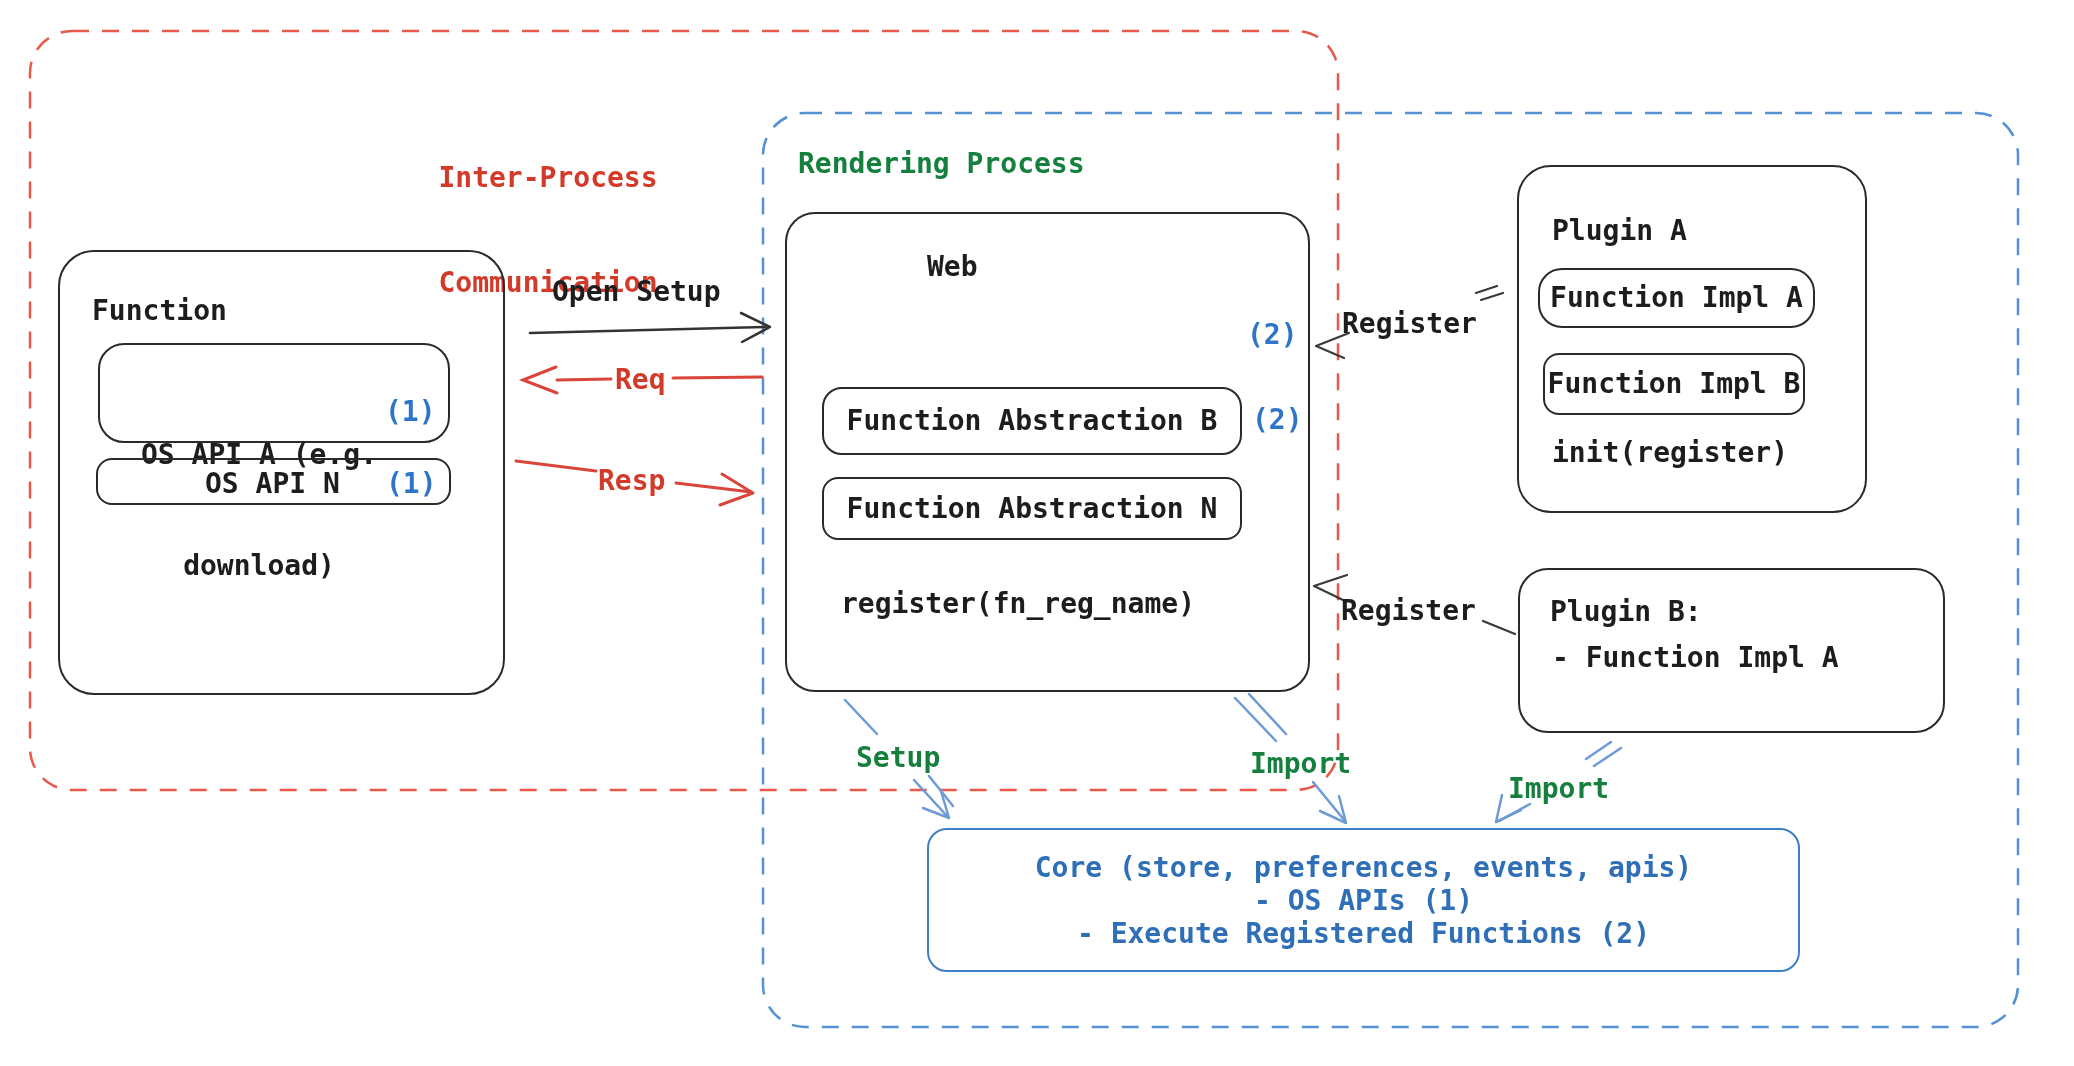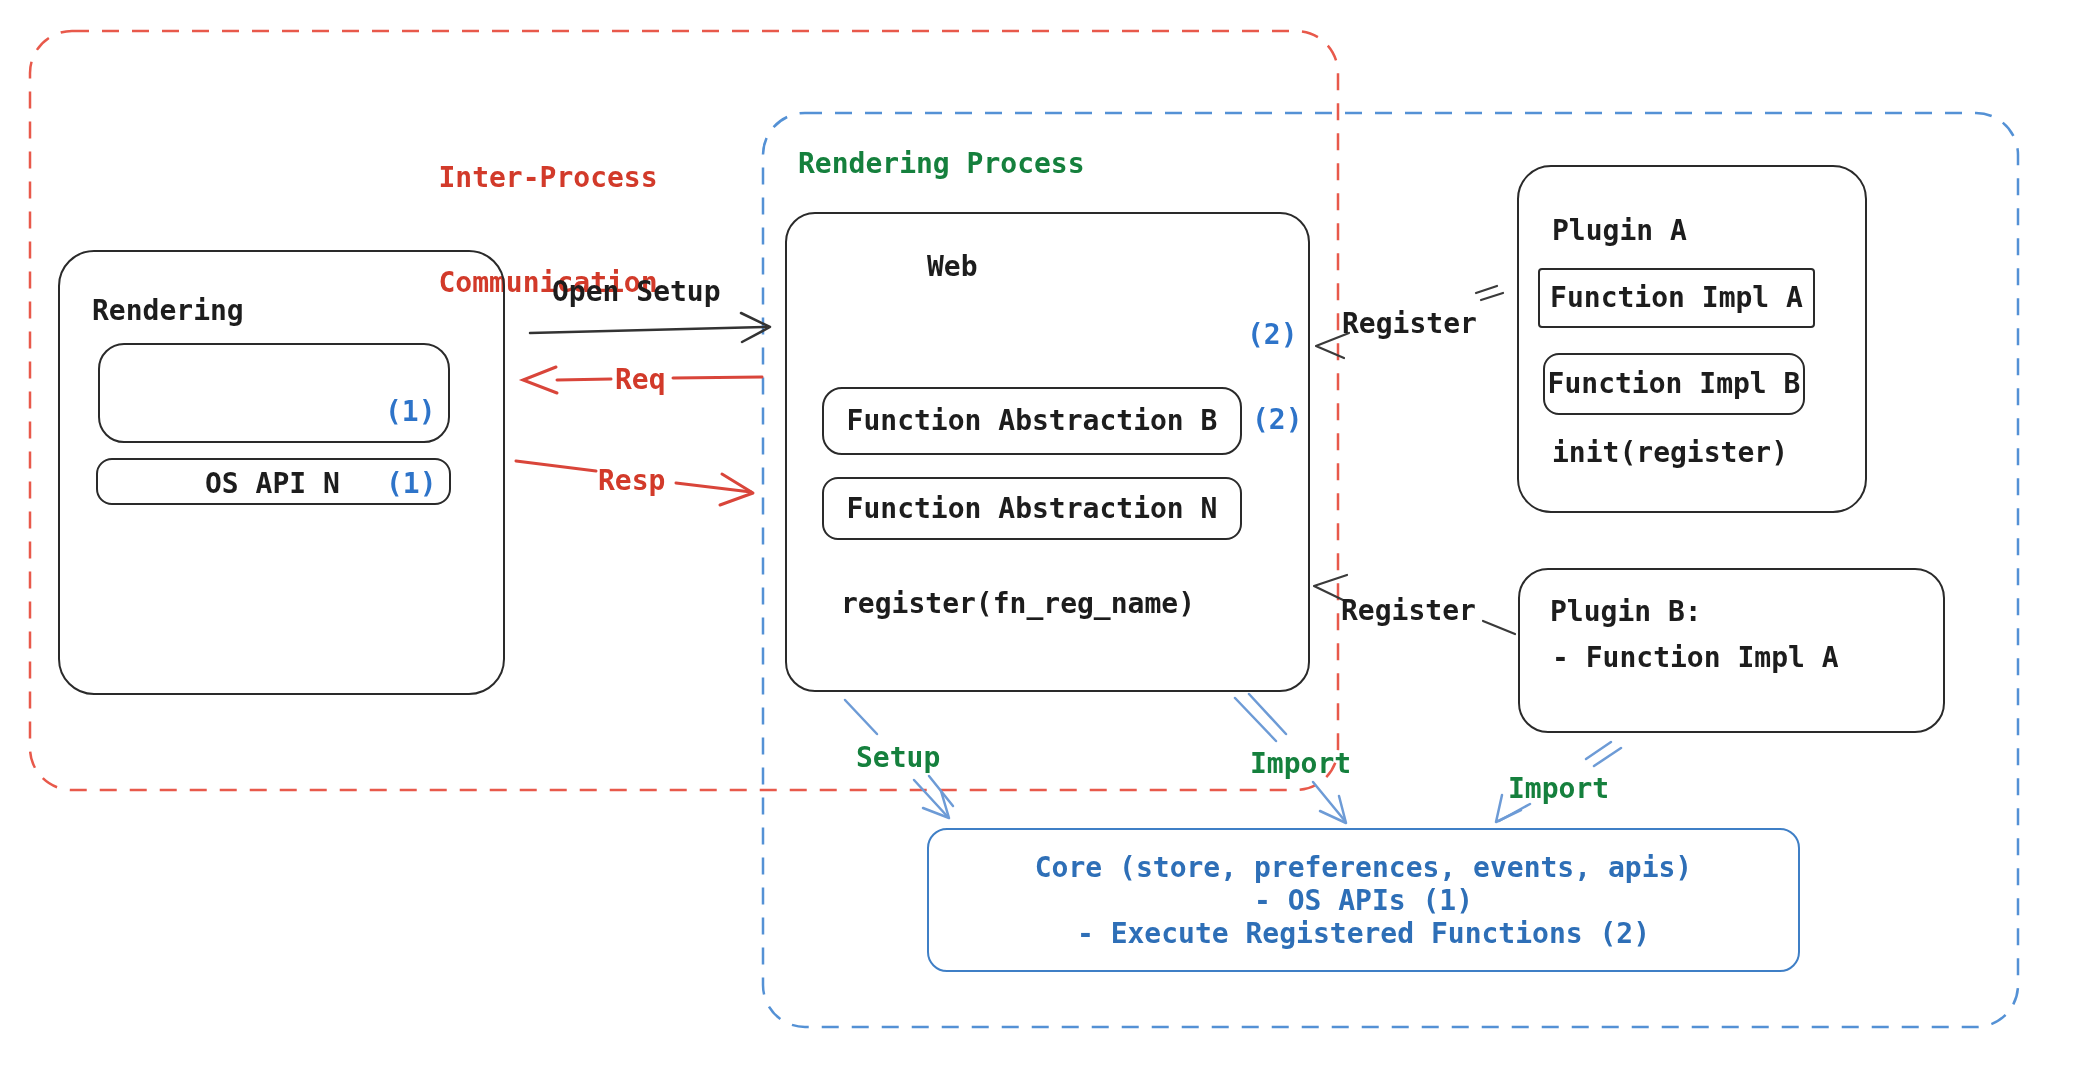--- a/index.html
+++ b/index.html
@@ -76,23 +76,27 @@
   </svg>
 
   <div class="lbl red" style="left:437px;top:90px;width:222px;text-align:center;line-height:35px;">
     <div>Inter-Process</div>
     <div>Communication</div>
   </div>
 
   <div class="lbl blue" style="left:798px;top:149px;">Rendering Process</div>
 
   <div class="box" style="left:58px;top:250px;width:447px;height:445px;border-radius:36px;"></div>
-  <div class="lbl" style="left:92px;top:296px;">Rendering</div>
+  <div class="lbl" style="left:92px;top:296px;">Function</div>
 
   <div class="box" style="left:98px;top:343px;width:352px;height:100px;border-radius:26px;"></div>
+  <div class="lbl" style="left:98px;top:362px;width:322px;text-align:center;line-height:37px;">
+    <div>OS API A (e.g.</div>
+    <div>download)</div>
+  </div>
   <div class="lbl badge" style="left:385px;top:397px;">(1)</div>
 
   <div class="box" style="left:96px;top:458px;width:355px;height:47px;border-radius:16px;"></div>
   <div class="lbl" style="left:205px;top:469px;">OS API N</div>
   <div class="lbl badge" style="left:386px;top:469px;">(1)</div>
 
   <div class="lbl" style="left:552px;top:277px;">Open Setup</div>
   <div class="lbl red" style="left:615px;top:365px;">Req</div>
   <div class="lbl red" style="left:598px;top:466px;">Resp</div>
 
@@ -110,21 +114,21 @@
     <span class="lbl" style="position:static;">Function Abstraction N</span>
   </div>
 
   <div class="lbl" style="left:841px;top:589px;">register(fn_reg_name)</div>
 
   <div class="lbl" style="left:1342px;top:309px;">Register</div>
   <div class="lbl" style="left:1341px;top:596px;">Register</div>
 
   <div class="box" style="left:1517px;top:165px;width:350px;height:348px;border-radius:34px;"></div>
   <div class="lbl" style="left:1552px;top:216px;">Plugin A</div>
-  <div class="box cbox" style="left:1538px;top:268px;width:277px;height:60px;border-radius:4px;">
+  <div class="box cbox" style="left:1538px;top:268px;width:277px;height:60px;border-radius:24px;">
     <span class="lbl" style="position:static;">Function Impl A</span>
   </div>
   <div class="box cbox" style="left:1543px;top:353px;width:262px;height:62px;border-radius:16px;">
     <span class="lbl" style="position:static;">Function Impl B</span>
   </div>
   <div class="lbl" style="left:1552px;top:438px;">init(register)</div>
 
   <div class="box" style="left:1518px;top:568px;width:427px;height:165px;border-radius:30px;"></div>
   <div class="lbl" style="left:1550px;top:597px;">Plugin B:</div>
   <div class="lbl" style="left:1552px;top:643px;">- Function Impl A</div>

